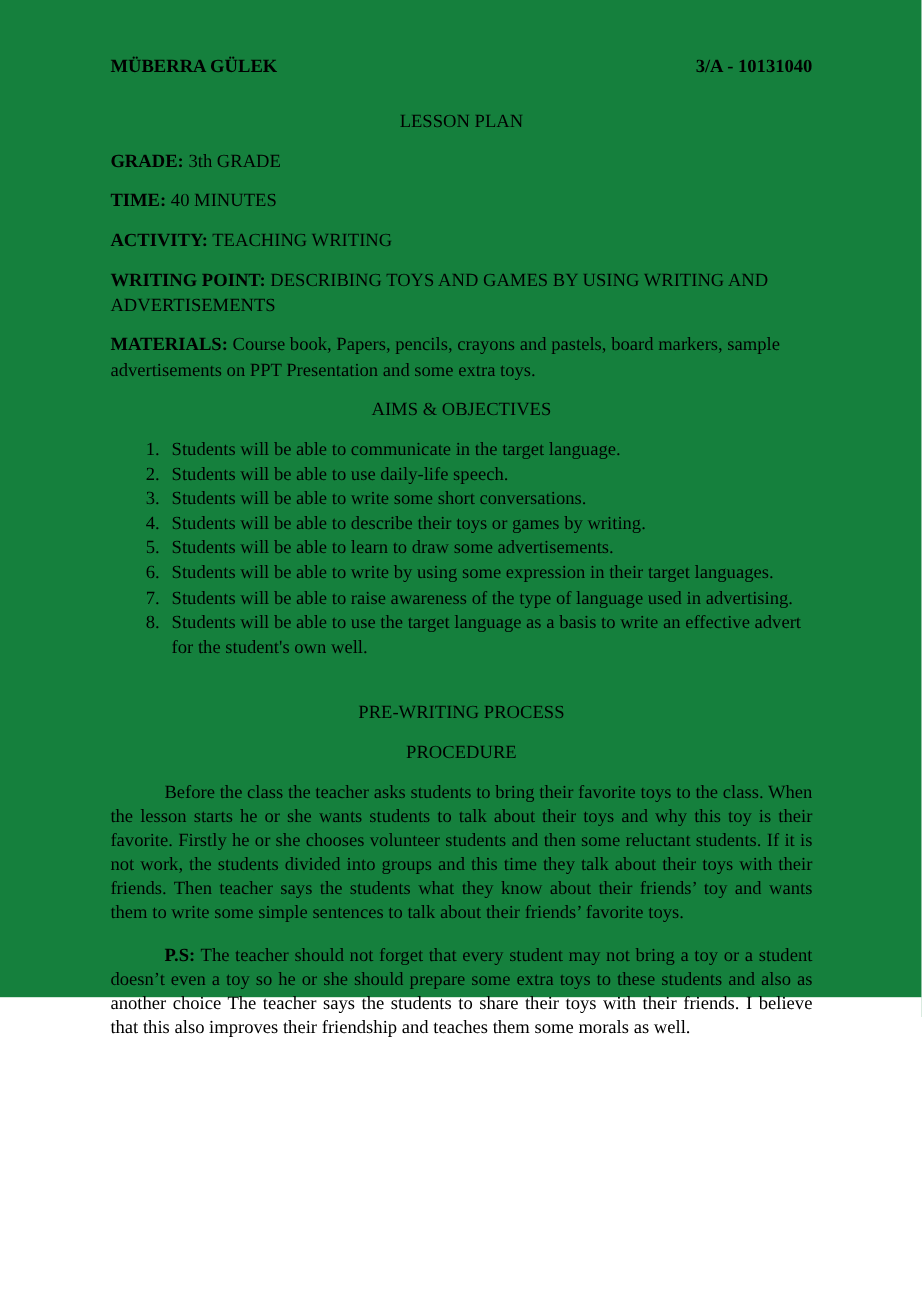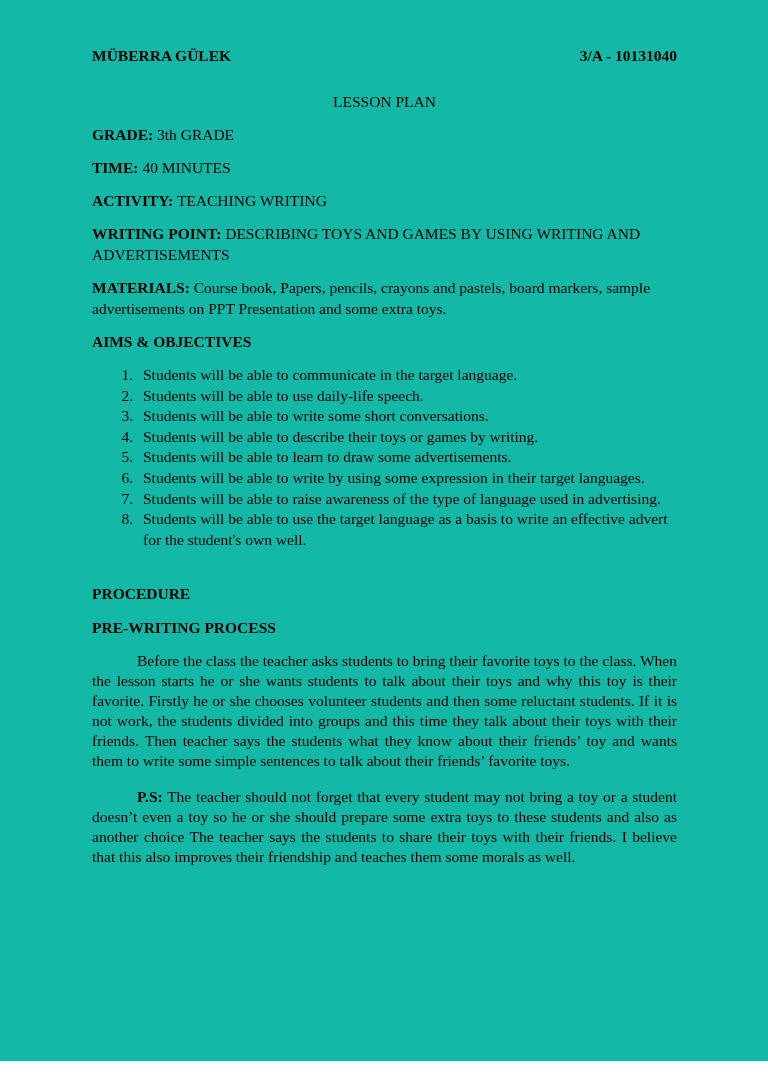--- a/index.html
+++ b/index.html
@@ -10,23 +10,23 @@
     width: 768px;
     height: 1087px;
     font-family: "Liberation Serif", "DejaVu Serif", serif;
     font-size: 15.5px;
     color: #000000;
     position: relative;
     overflow: hidden;
   }
   .page {
     width: 768px;
-    height: 1061px;
+    height: 831px;
     padding: 45px 91px 0 92px;
-    background: #14b8a6;
+    background: #15803d;
   }
   .doc-header {
     display: flex;
     justify-content: space-between;
     align-items: baseline;
     font-weight: bold;
     line-height: 21px;
     margin-bottom: 25px;
   }
   .doc-title {
@@ -35,24 +35,25 @@
     font-size: 15.5px;
     line-height: 21px;
     margin-bottom: 12px;
   }
   .detail {
     line-height: 21px;
     margin-bottom: 12px;
   }
   .detail .lbl { font-weight: bold; }
   .section-heading {
-    font-weight: bold;
+    font-weight: normal;
     font-size: 15.5px;
     line-height: 21px;
     margin-bottom: 13px;
+    text-align: center;
   }
   ol.aims-list {
     margin: 1px 0 33px 0;
     padding-left: 45px;
     line-height: 20.6px;
   }
   ol.aims-list li {
     padding-left: 6px;
   }
   .para {
@@ -107,23 +108,23 @@
     <li>Students will be able to communicate in the target language.</li>
     <li>Students will be able to use daily-life speech.</li>
     <li>Students will be able to write some short conversations.</li>
     <li>Students will be able to describe their toys or games by writing.</li>
     <li>Students will be able to learn to draw some advertisements.</li>
     <li>Students will be able to write by using some expression in their target languages.</li>
     <li>Students will be able to raise awareness of the type of language used in advertising.</li>
     <li>Students will be able to use the target language as a basis to write an effective advert for the student's own well.</li>
   </ol>
 
+  <div class="section-heading">PRE-WRITING PROCESS</div>
+
   <div class="section-heading">PROCEDURE</div>
-
-  <div class="section-heading">PRE-WRITING PROCESS</div>
 
   <p class="para">Before the class the teacher asks students to bring their favorite toys to the class. When the lesson starts he or she wants students to talk about their toys and why this toy is their favorite. Firstly he or she chooses volunteer students and then some reluctant students. If it is not work, the students divided into groups and this time they talk about their toys with their friends. Then teacher says the students what they know about their friends’ toy and wants them to write some simple sentences to talk about their friends’ favorite toys.</p>
 
   <p class="para">
     <b class="lbl">P.S:</b>
     <span>The teacher should not forget that every student may not bring a toy or a student doesn’t even a toy so he or she should prepare some extra toys to these students and also as another choice The teacher says the students to share their toys with their friends. I believe that this also improves their friendship and teaches them some morals as well.</span>
   </p>
 
 </div>
 

